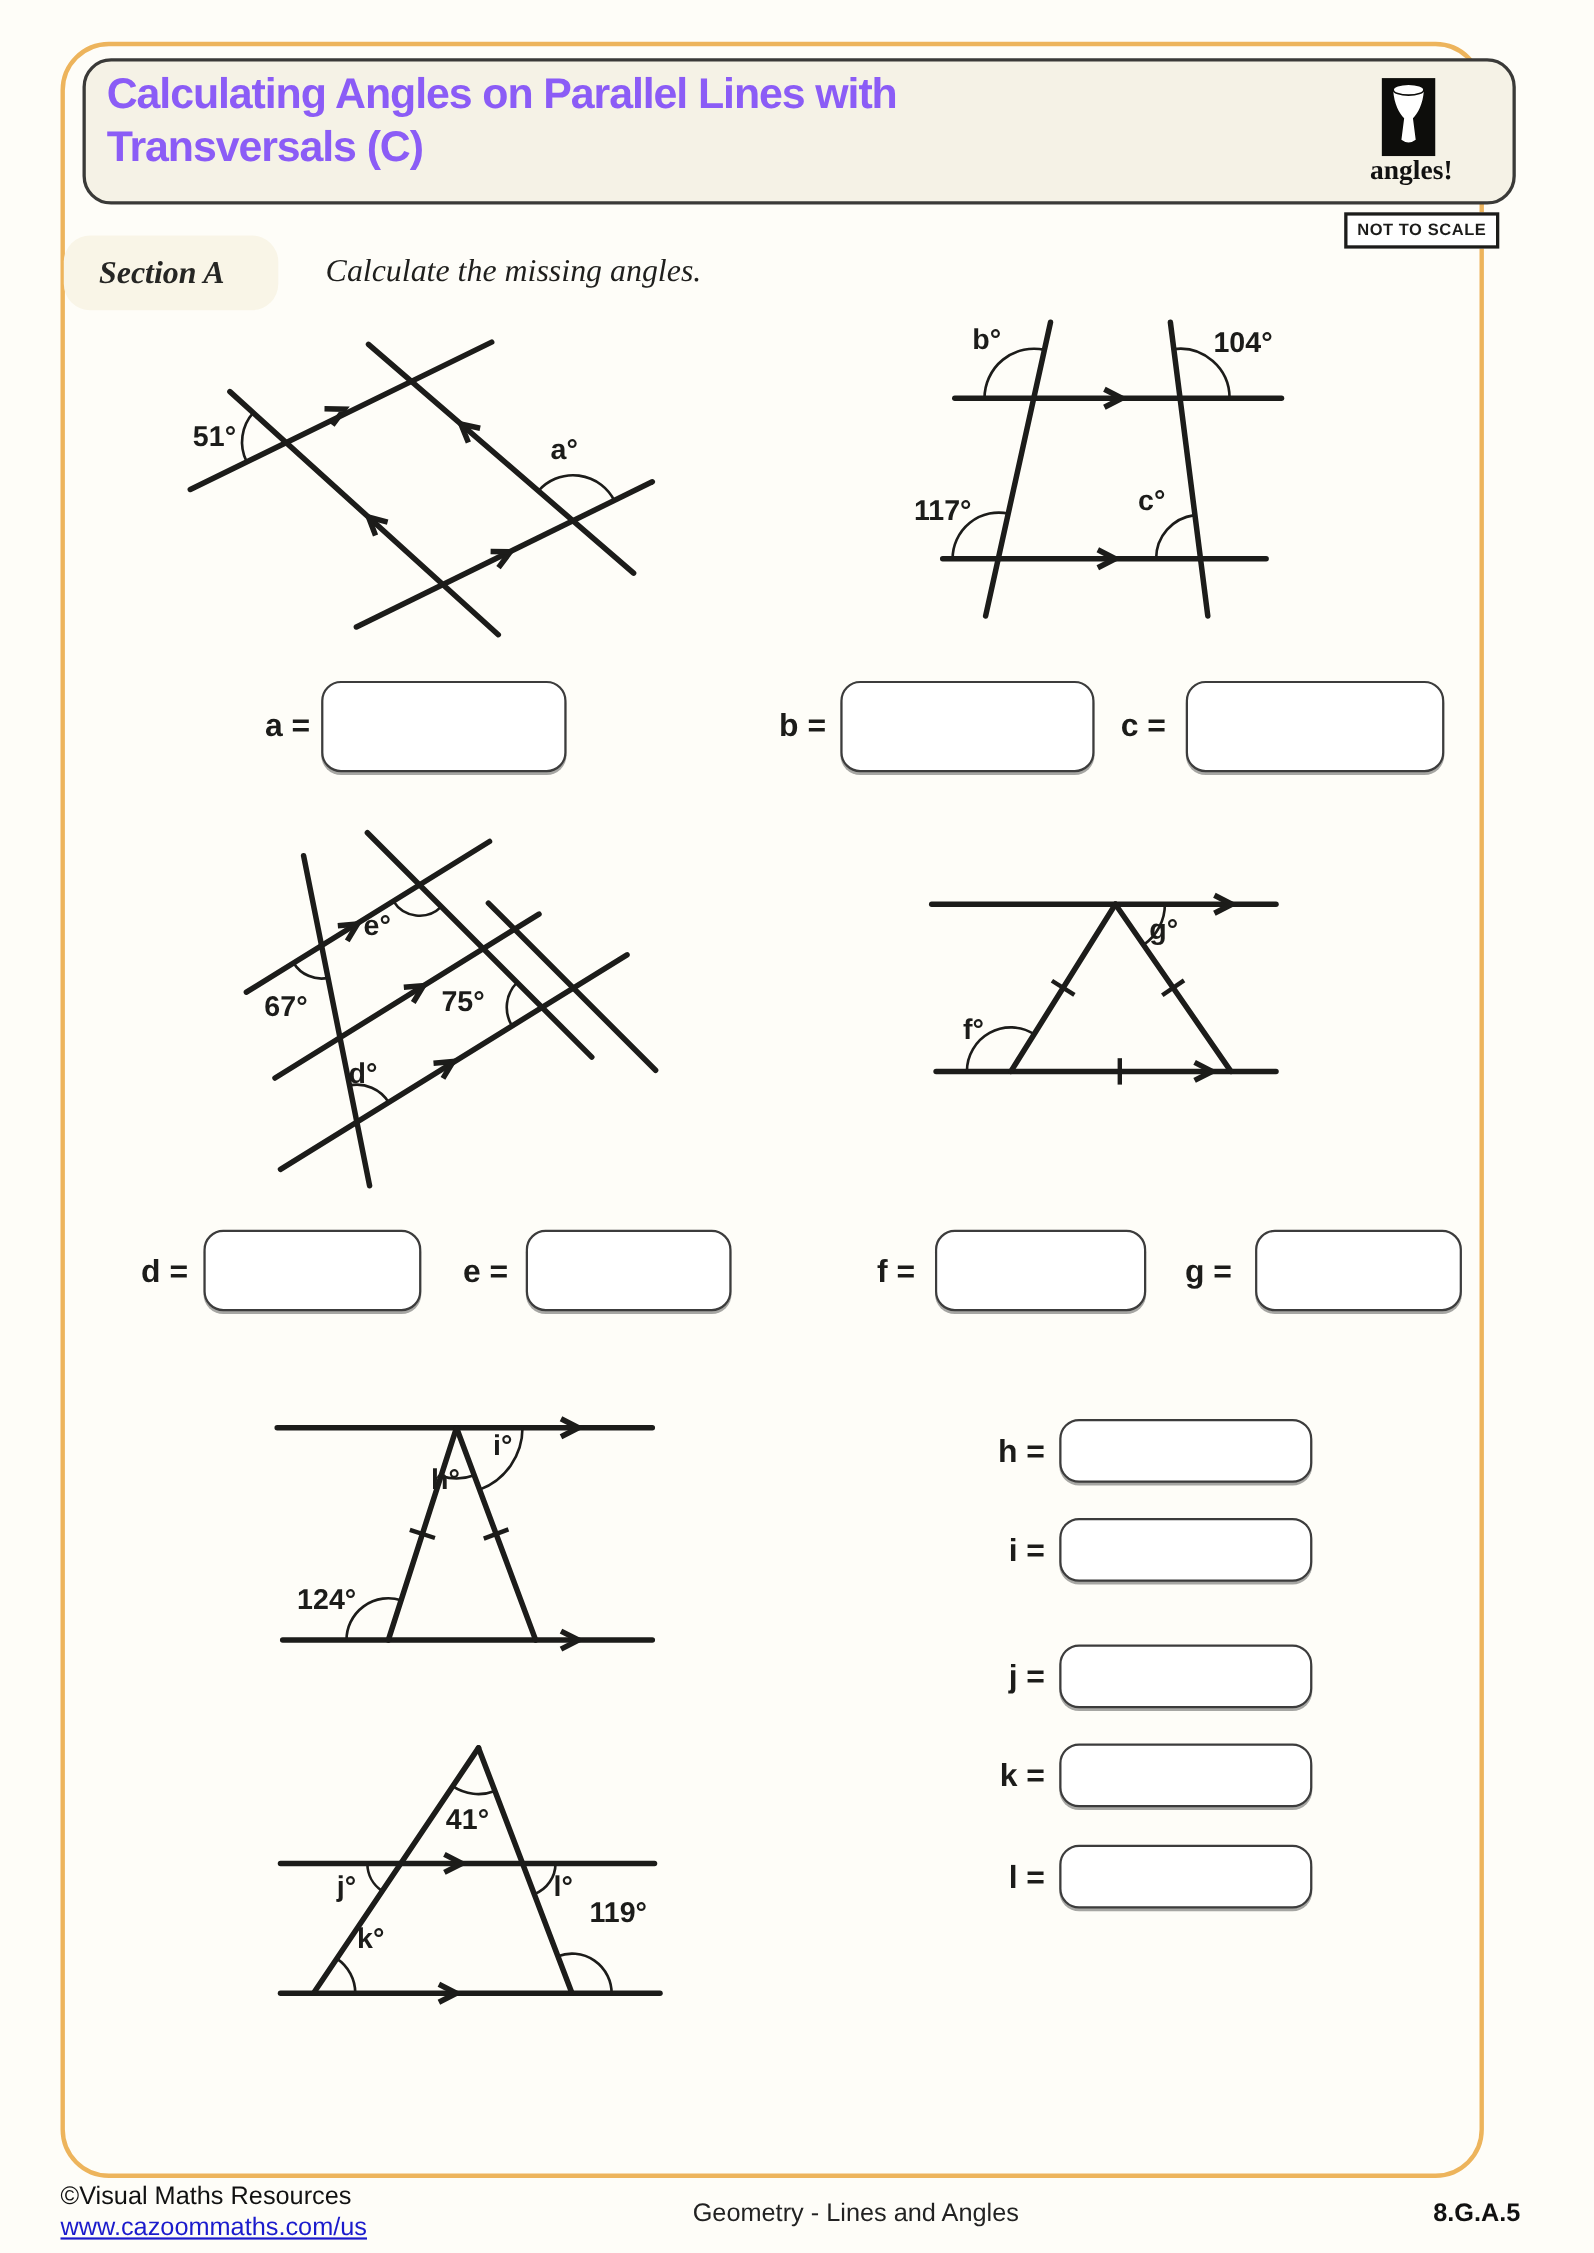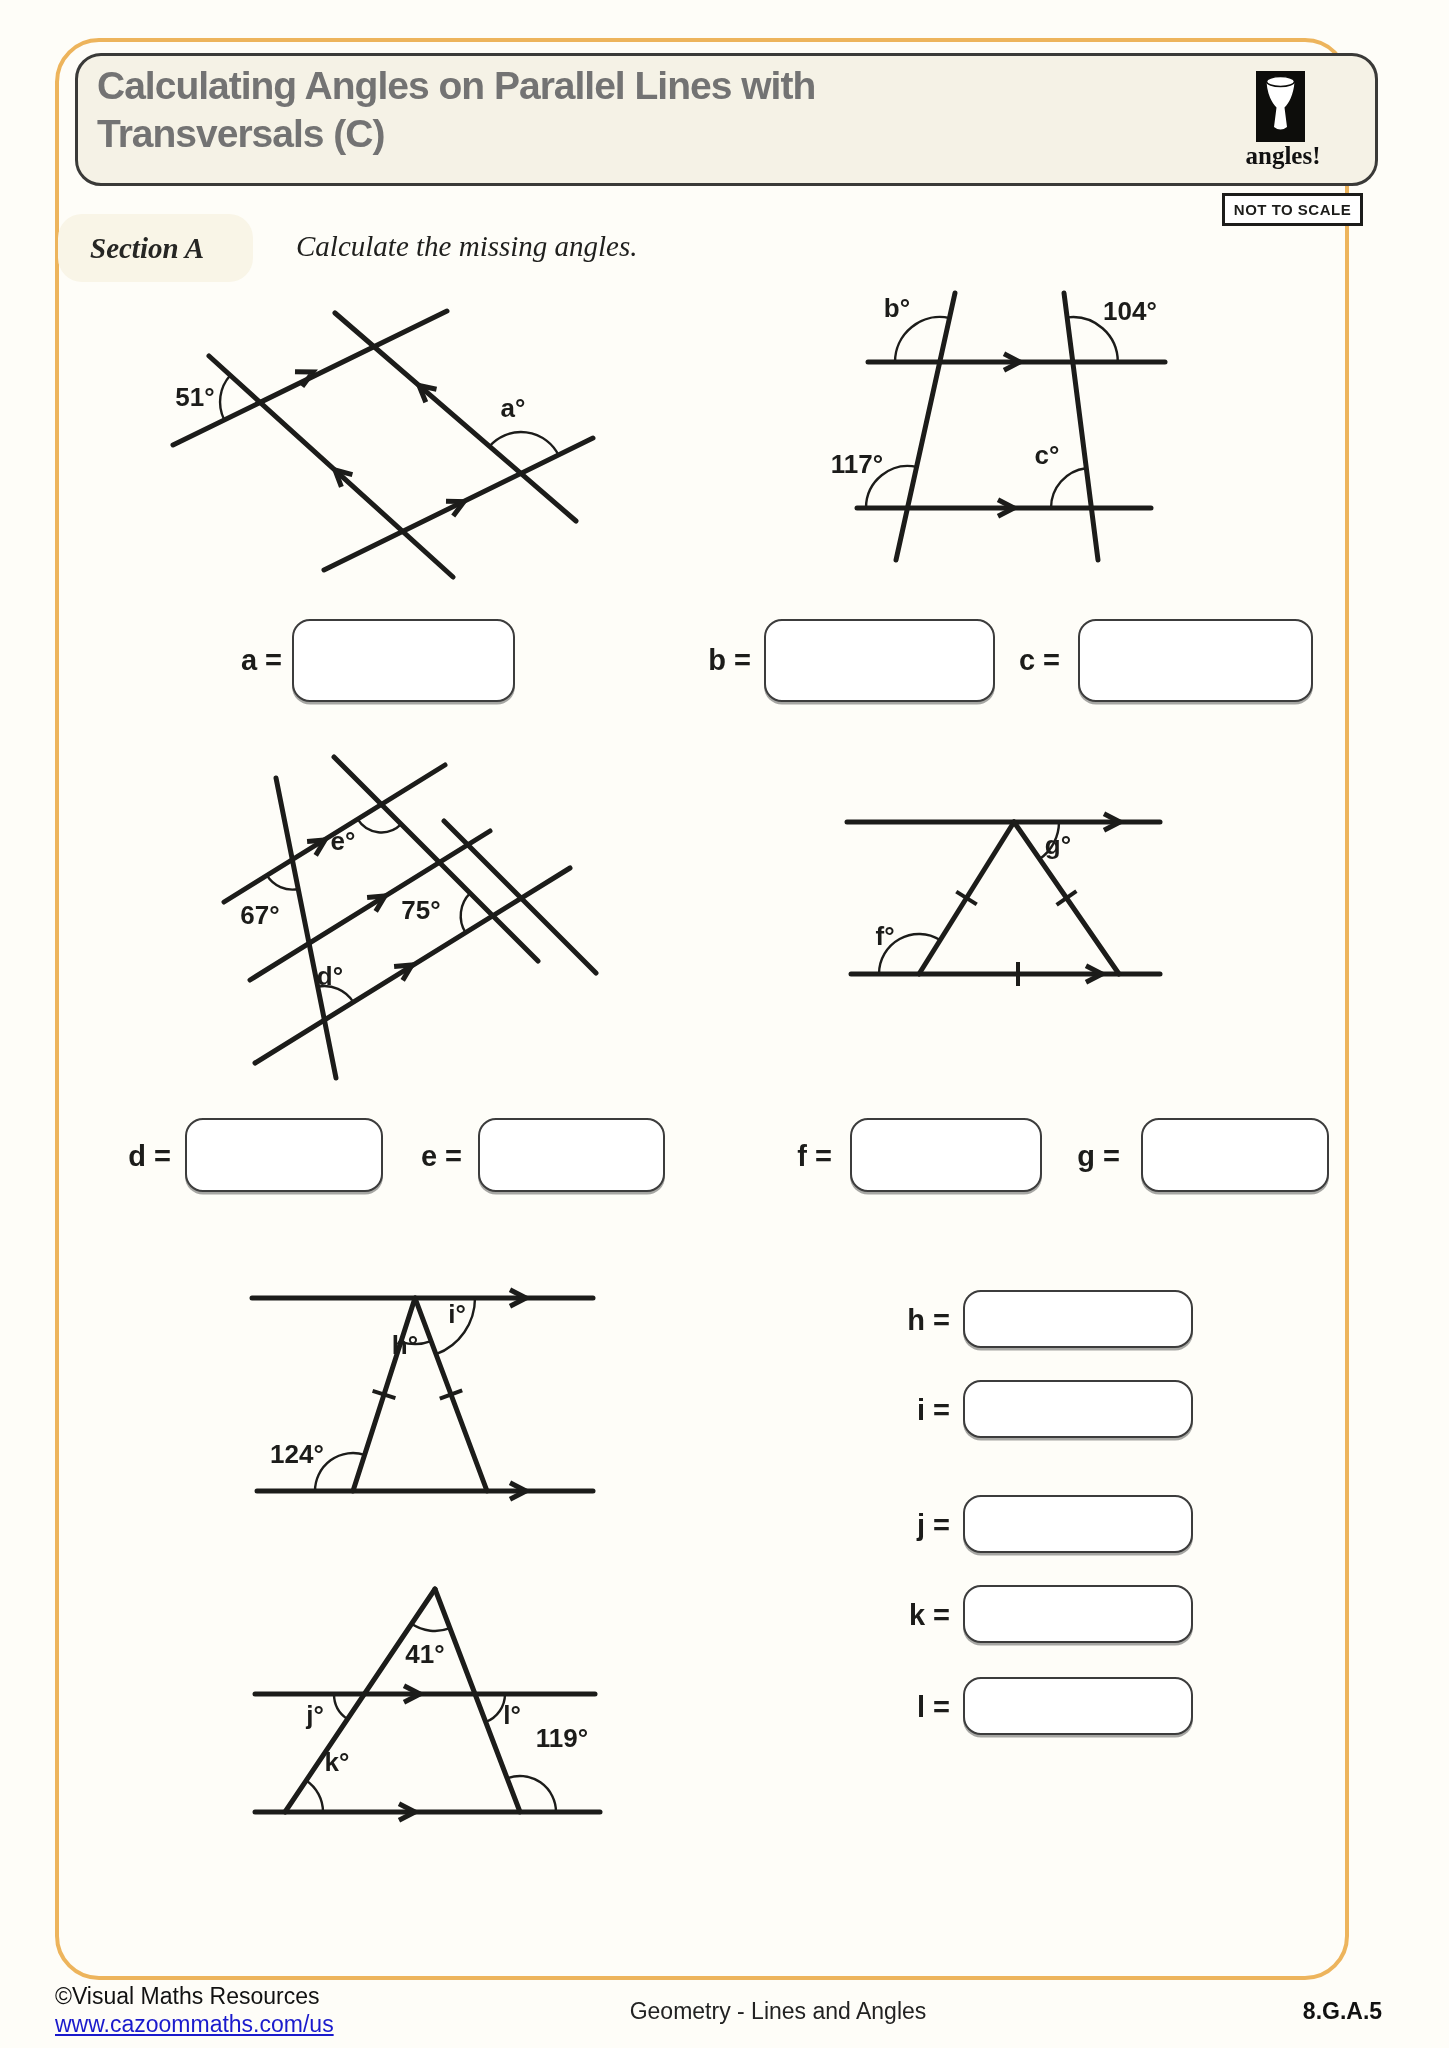--- a/index.html
+++ b/index.html
@@ -15,21 +15,21 @@
     border:4px solid #edb45c;border-radius:44px;
   }
   .title-box{
     left:75px;top:53px;width:1303px;height:133px;
     background:#f5f2e6;border:3px solid #3a3a38;border-radius:26px;
     box-sizing:border-box;
   }
   .title-text{
     left:97px;top:62px;width:1100px;
     font-size:39px;font-weight:bold;line-height:48px;letter-spacing:-1px;
-    color:#737373;
+    color:#8b5cf6;
   }
   .logo-box{left:1256px;top:71px;width:49px;height:71px;}
   .logo-word{
     left:1228px;top:142px;width:110px;text-align:center;
     font-family:"Liberation Serif", serif;font-weight:bold;font-size:25px;color:#111;
   }
   .nts-box{
     left:1222px;top:193px;width:135px;height:27px;
     border:3px solid #1c1c1a;background:#fff;
     font-size:15px;font-weight:bold;letter-spacing:.5px;

